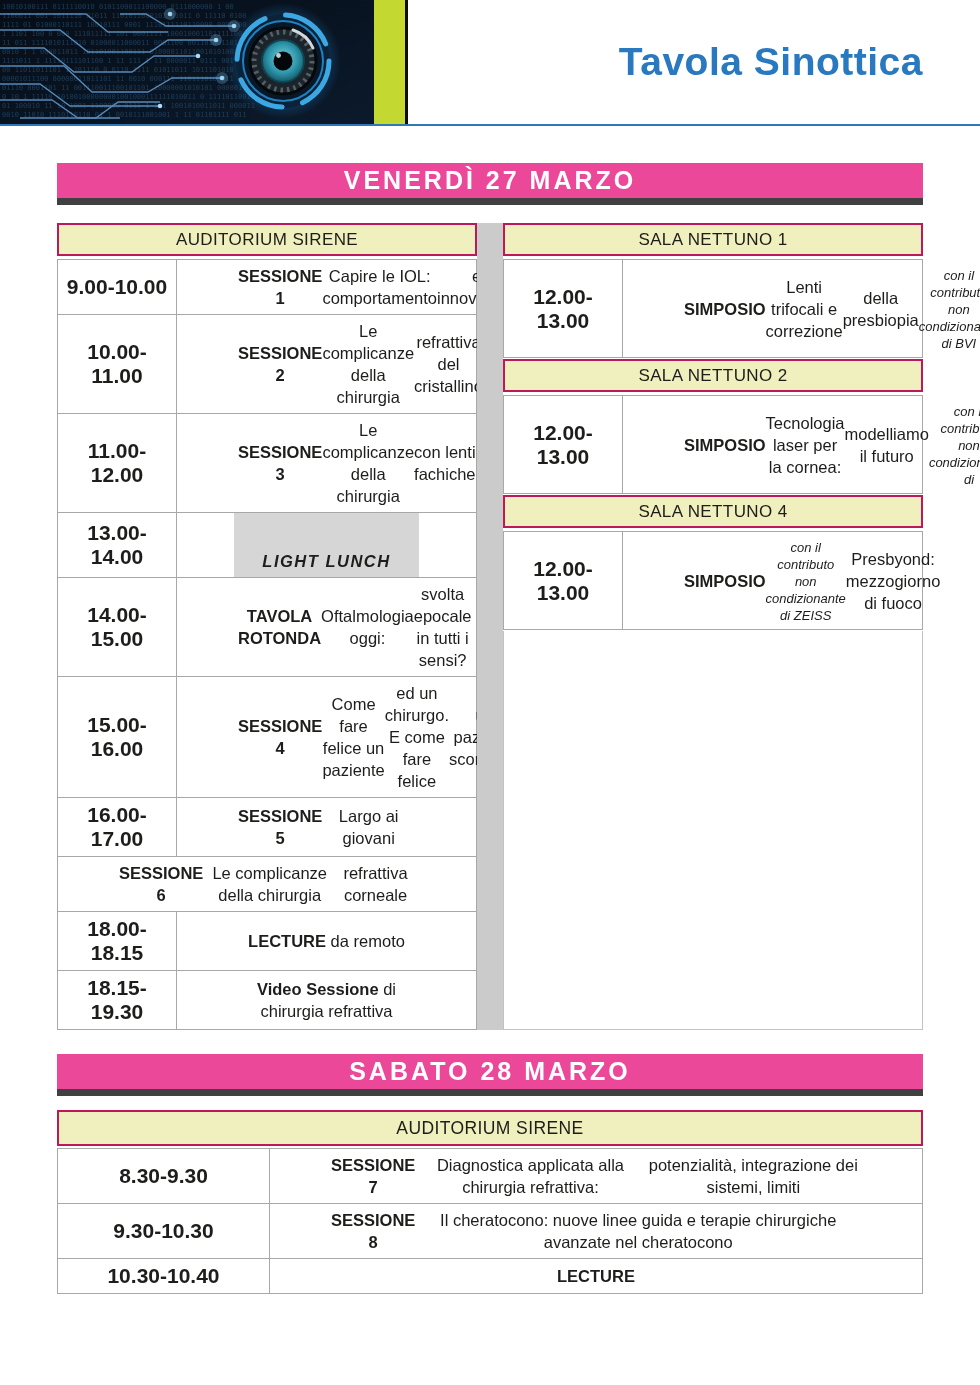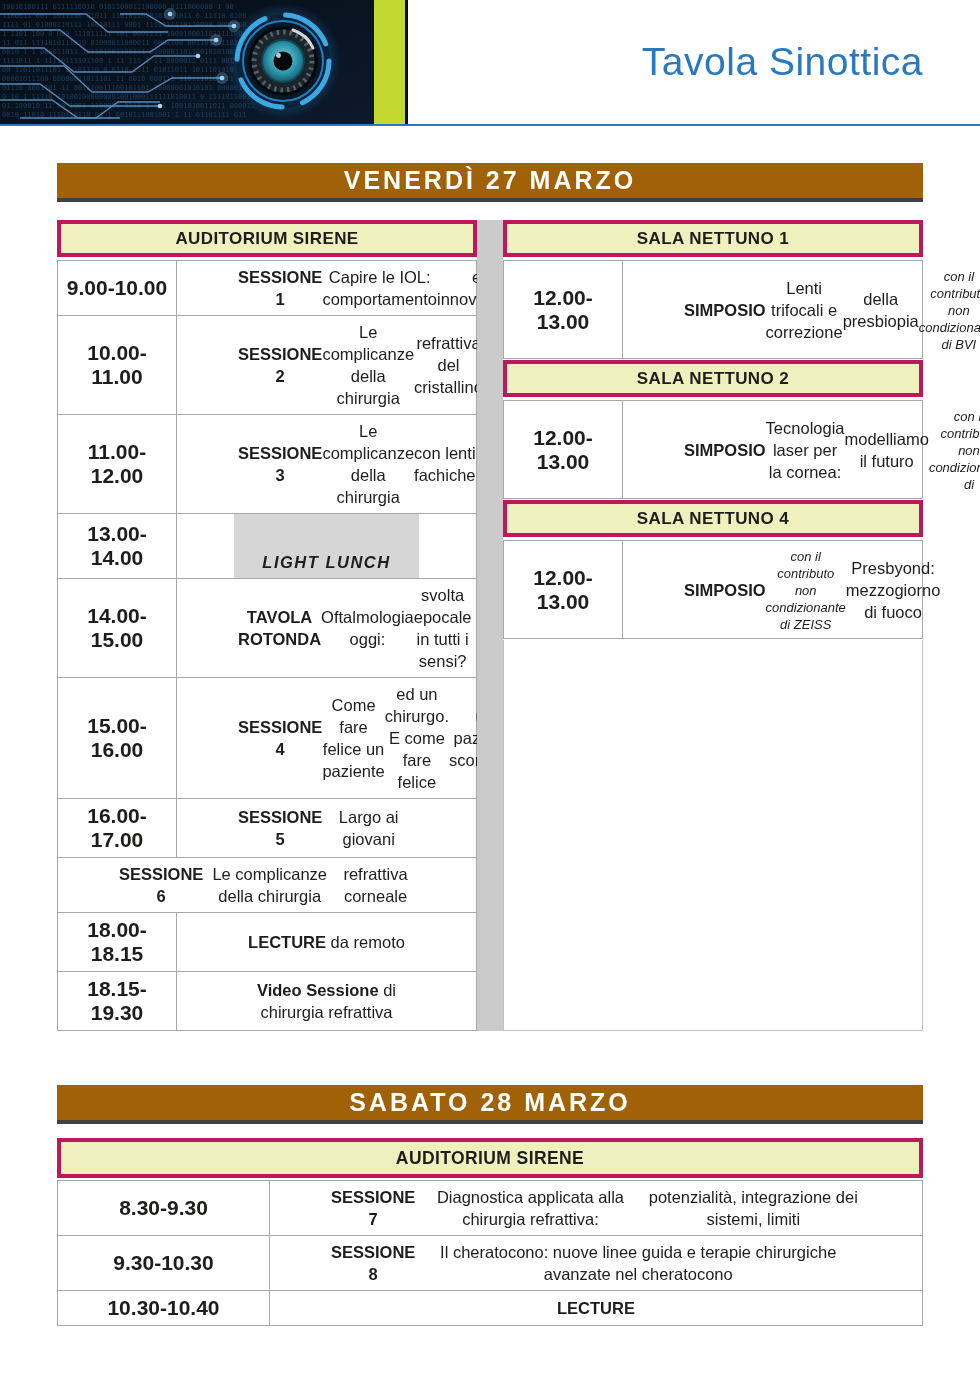--- a/index.html
+++ b/index.html
@@ -13,38 +13,38 @@
   }
   
   .header{position:relative;width:980px;height:126px;}
   .logo-wrap{position:absolute;left:0;top:0;width:374px;height:124px;}
   .green-bar{position:absolute;left:374px;top:0;width:31px;height:124px;background:#c3d830;}
   .black-sep{position:absolute;left:405px;top:0;width:3px;height:124px;background:#0c0c0c;}
   .header-rule{position:absolute;left:0;top:124px;width:980px;height:2px;background:#2f77b8;}
   .page-title{
     position:absolute;right:57px;top:0;height:124px;
     display:flex;align-items:center;
-    font-size:39px;font-weight:normal;letter-spacing:.5px;color:#2979c0;
+    font-size:39px;font-weight:bold;letter-spacing:.5px;color:#2979c0;
   }
   
   .content{margin:0 57px;width:866px;}
   .day-banner{
     margin-top:37px;height:35px;line-height:35px;
-    background:#a16207;border-bottom:4px solid #404040;
+    background:#ec4899;border-bottom:7px solid #404040;
     text-align:center;color:#ffffff;font-weight:bold;
     font-size:25px;letter-spacing:3px;
   }
-  .sat-banner{margin-top:54px;}
+  .sat-banner{margin-top:24px;}
   .fri-cols{display:flex;margin-top:18px;align-items:stretch;}
   .fri-left{width:420px;}
   .gray-strip{width:26px;background:#cbcbcb;}
   .fri-right{width:420px;display:flex;flex-direction:column;}
   .venue-header{
-    background:#eff0be;border:4px solid #be185d;
-    text-align:center;font-weight:bold;font-size:17px;letter-spacing:.4px;
+    background:#eff0be;border:2px solid #be185d;
+    text-align:center;font-weight:normal;font-size:17px;letter-spacing:.4px;
     padding:5px 2px 4px 2px;
   }
   .fri-left .venue-header,.fri-right .venue-header{margin-bottom:3px;}
   .fri-right .ttable{margin-bottom:1px;}
   .ttable{border:1px solid #a8a8a8;background:#ffffff;}
   .trow{display:flex;}
   .trow + .trow{border-top:1px solid #a8a8a8;}
   .tcell{display:flex;flex-direction:row;justify-content:center;padding:5px 4px;}
   .tcell.time{
     width:110px;flex:0 0 110px;border-right:1px solid #a8a8a8;

